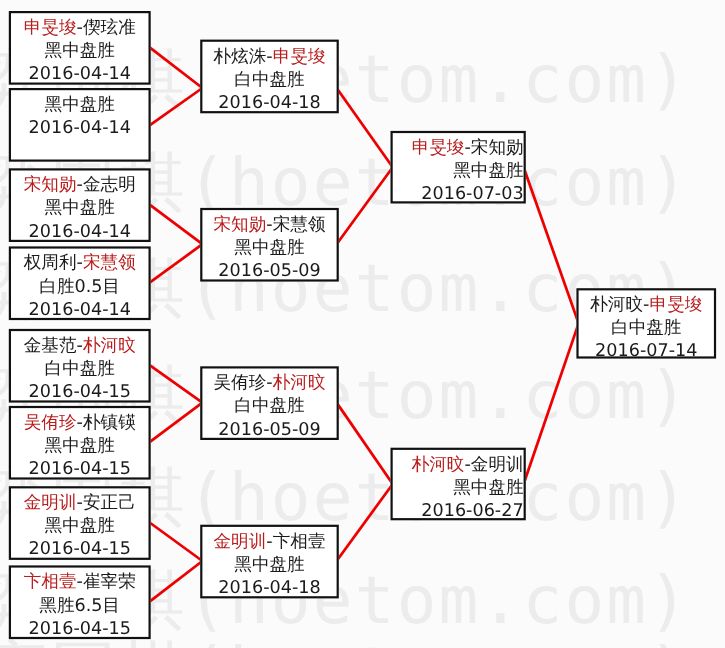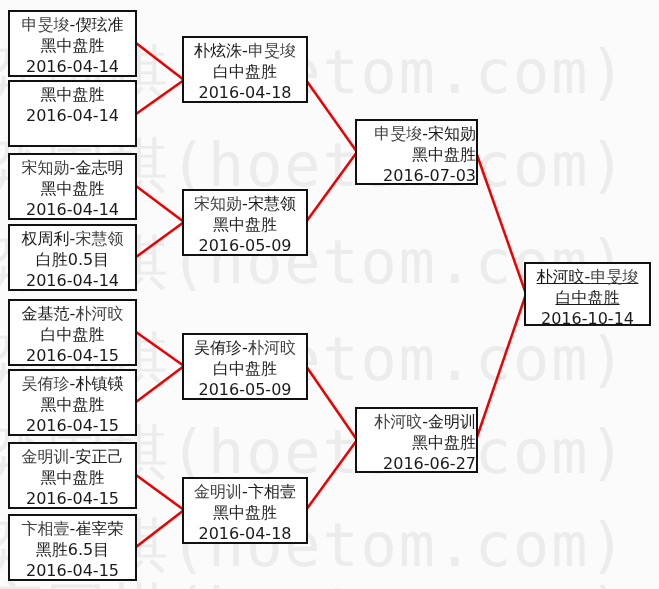--- a/index.html
+++ b/index.html
@@ -17,22 +17,22 @@
   svg.lines{position:absolute;top:0;left:0;z-index:1;}
   .box{
     position:absolute;z-index:2;box-sizing:border-box;
     background:#ffffff;border:2px solid #111111;
     text-align:center;font-size:16px;line-height:21px;
     color:#1a1a1a;padding-top:2px;
   }
   .c1{left:8px;width:129px;height:67px;}
   .c2{left:182px;width:126px;height:67px;}
   .c3{left:355px;width:123px;height:66px;text-align:right;}
-  .c4{left:524px;width:127px;height:64px;text-decoration:underline;}
-  .red{color:#404040;}
+  .c4{left:524px;width:127px;height:64px;}
+  .red{color:#b91c1c;}
   .l1,.l2,.l3{white-space:nowrap;}
 </style>
 </head>
 <body>
 
 <div class="watermark-row" style="top:33px">泓弈围棋(hoetom.com)</div>
 <div class="watermark-row" style="top:126px">泓弈围棋(hoetom.com)</div>
 <div class="watermark-row" style="top:223px">泓弈围棋(hoetom.com)</div>
 <div class="watermark-row" style="top:320px">泓弈围棋(hoetom.com)</div>
 <div class="watermark-row" style="top:413px">泓弈围棋(hoetom.com)</div>
@@ -126,14 +126,14 @@
 </div>
 <div class="box c3" style="top:407px">
   <div class="l1"><span class="red">朴河旼</span><span>-</span><span>金明训</span></div>
   <div class="l2">黑中盘胜</div>
   <div class="l3">2016-06-27</div>
 </div>
 
 <div class="box c4" style="top:262px">
   <div class="l1"><span>朴河旼</span><span>-</span><span class="red">申旻埈</span></div>
   <div class="l2">白中盘胜</div>
-  <div class="l3">2016-10-14</div>
+  <div class="l3">2016-07-14</div>
 </div>
 
 </body></html>

